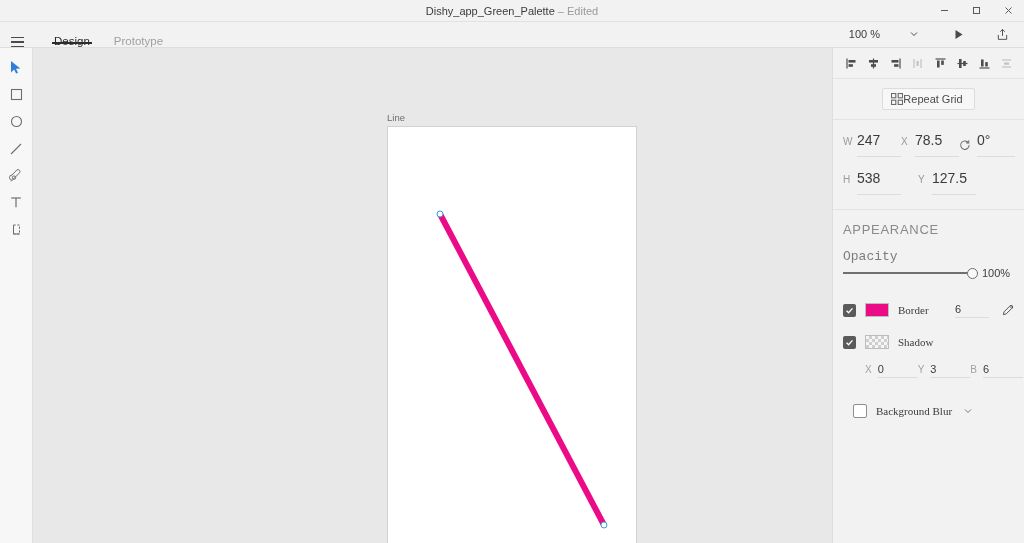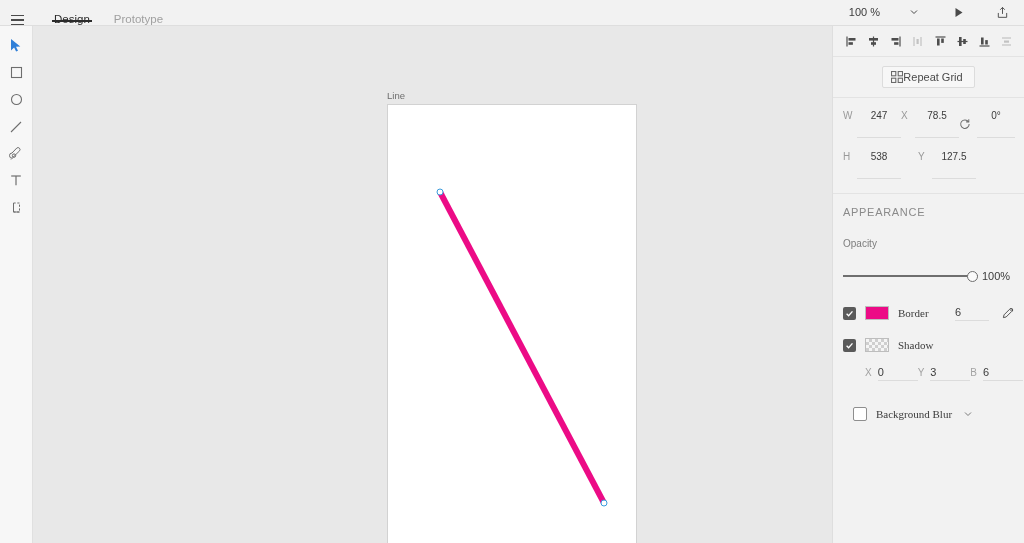--- a/index.html
+++ b/index.html
@@ -193,42 +193,41 @@
   .dim-row:last-child { margin-bottom: 4px; }
   .field {
     display: flex; align-items: baseline;
     gap: 6px;
   }
   .field .lbl {
     font-size: 10px; color: #9a9a9a; width: 8px;
     text-transform: uppercase;
   }
   .field .inp {
-    font-size: 10px; color: #3b3b3b;
+    font-size: 14px; color: #3b3b3b;
     border-bottom: 1px solid #dcdcdc;
     min-width: 44px;
-    padding-bottom: 16px;
-    text-align: center;
+    padding-bottom: 8px;
   }
   .field.w-f { width: 75px; }
   .field.x-f { width: 62px; }
   .field.rot-f { display: flex; align-items: center; gap: 6px; }
   .rot-icon { color: #6e6e6e; display: flex; }
   .rot-f .inp { min-width: 38px; border-bottom: 1px solid #dcdcdc; }
 
   .section {
     padding: 12px 10px 4px 10px;
   }
   .section-title {
-    font-size: 11px; letter-spacing: 0.7px;
+    font-size: 13px; letter-spacing: 0.7px;
     color: #8a8a8a; text-transform: uppercase;
-    margin-bottom: 20px;
+    margin-bottom: 12px;
   }
   .opacity-label {
-    font-size: 10px; color: #7d7d7d; margin-bottom: 21px;
+    font-size: 13px; color: #7d7d7d; margin-bottom: 3px; font-family: Liberation Mono, monospace;
   }
   .opacity-row { display: flex; align-items: center; gap: 4px; }
   .slider {
     position: relative; flex: 1; height: 12px;
     display: flex; align-items: center;
   }
   .slider-track {
     width: 100%; height: 1.5px; background: #6f6f6f;
   }
   .slider-knob {
@@ -293,20 +292,44 @@
     padding: 10px 10px 0 10px;
   }
   .blur-row .cbx { width: 14px; height: 14px; }
   .chev { color: #7a7a7a; display: flex; margin-left: 2px; }
 </style>
 </head>
 <body>
 
 <div class="app">
 
+  <div class="titlebar">
+    <div class="title-text">
+      <span>Dishy_app_Green_Palette</span>
+      <span class="edited">– Edited</span>
+    </div>
+    <div class="win-btns">
+      <div class="win-btn">
+        <svg width="11" height="11" viewBox="0 0 11 11">
+            <line x1="2" y1="5.5" x2="9" y2="5.5" stroke="currentColor" stroke-width="1"></line>
+          </svg>
+      </div>
+      <div class="win-btn">
+        <svg width="11" height="11" viewBox="0 0 11 11">
+            <rect x="2.5" y="2.5" width="6" height="6" fill="none" stroke="currentColor" stroke-width="1"></rect>
+          </svg>
+      </div>
+      <div class="win-btn close">
+        <svg width="11" height="11" viewBox="0 0 11 11">
+            <line x1="2.5" y1="2.5" x2="8.5" y2="8.5" stroke="currentColor" stroke-width="1"></line>
+            <line x1="8.5" y1="2.5" x2="2.5" y2="8.5" stroke="currentColor" stroke-width="1"></line>
+          </svg>
+      </div>
+    </div>
+  </div>
 
   <div class="menubar">
     <div class="hamburger">
       <span class="bars">
         <span class="bar"></span>
           <span class="bar"></span>
           <span class="bar"></span>
       </span>
     </div>
     <div class="tabs">

